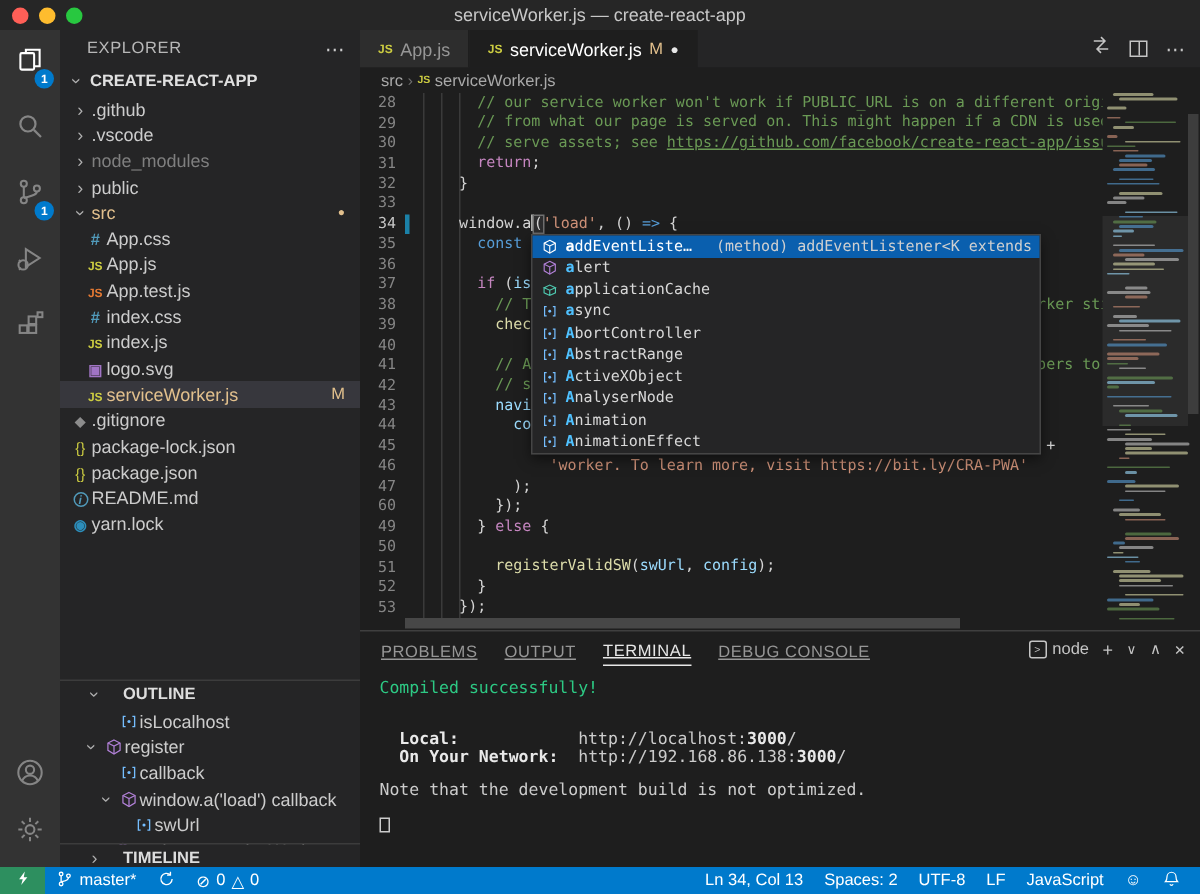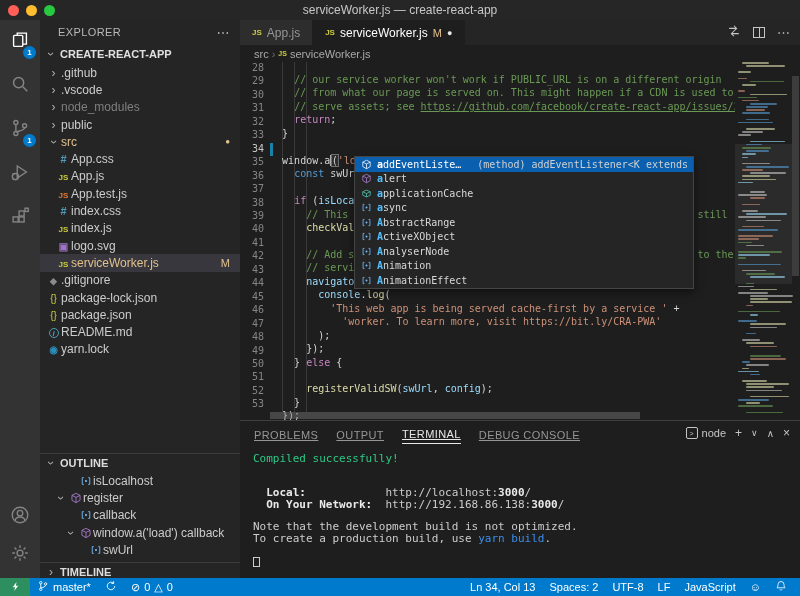--- a/index.html
+++ b/index.html
@@ -23,21 +23,21 @@
   .abitem.active { color:#ffffff; }
   .abitem svg { width:22px; height:22px; }
   .abbadge { position:absolute; right:4px; bottom:5px; min-width:13px; height:13px; border-radius:50%; background:var(--badge-blue); color:#fff; font-size:8px; font-weight:bold; display:grid; place-items:center; }
   .abbottom { position:absolute; left:0; bottom:4px; width:40px; }
   .abbottom .abitem { height:38px; }
 
   
   .sidebar { width:200px; height:558px; background:var(--bg-side); position:relative; flex:none; overflow:hidden; }
   .side-header { height:24px; display:flex; align-items:center; padding:0 10px 0 18px; color:#b8b8b8; font-size:11px; letter-spacing:.4px; }
   .side-header .more { margin-left:auto; color:#cccccc; font-size:13px; cursor:pointer; }
-  .sec-header { height:18px; display:flex; align-items:center; gap:2px; font-size:11px; font-weight:bold; color:#dddddd; padding-left:4px; }
+  .sec-header { height:18px; display:flex; align-items:center; gap:12px; font-size:11px; font-weight:bold; color:#dddddd; padding-left:4px;margin-left:12px; }
   .proj-header { height:20px; display:flex; align-items:center; gap:2px; font-size:11px; font-weight:bold; color:#e0e0e0; padding-left:4px; cursor:pointer; }
   .chev { display:inline-block; width:14px; text-align:center; color:#b0b0b0; font-size:12px; font-weight:normal; transform:none; }
   .chev.expanded { transform:rotate(90deg); }
   .tree { position:absolute; left:0; top:44px; width:200px; }
   .trow { height:17.3px; display:flex; align-items:center; font-size:12px; color:#cccccc; cursor:pointer; position:relative; }
   .trow.selected { background:var(--selection-row); }
   .trow .slot { width:15px; flex:none; text-align:center; }
   .trow .tlabel { white-space:nowrap; }
   .trow.dimmed .tlabel { color:#7f7f7f; }
   .trow.gmod .tlabel { color:var(--git-modified); }
@@ -70,21 +70,21 @@
   .split-box { width:12px; height:11px; border:1px solid #c5c5c5; position:relative; display:inline-block; }
   .split-box::after { content:""; position:absolute; left:5px; top:0; bottom:0; width:1px; background:#c5c5c5; }
   .more-g { font-size:13px; }
   .breadcrumb { position:absolute; left:0; top:25px; width:560px; height:17px; display:flex; align-items:center; gap:3px; font-size:11px; color:#a9a9a9; padding-left:14px; background:var(--bg-editor); }
   .breadcrumb .bsep { color:#6e6e6e; }
   .breadcrumb .fi { font-size:7px; }
 
   
   .code { position:absolute; left:0; top:42px; width:560px; height:358px; overflow:hidden; font-family:"DejaVu Sans Mono", monospace; font-size:10px; }
   .guide { position:absolute; top:0; height:350px; width:1px; background:#3a3a3a; }
-  .crow { height:13.46px; display:flex; align-items:flex-start; position:relative;flex-direction:column; }
+  .crow { height:13.46px; display:flex; align-items:center; position:relative; }
   .ln { width:24px; flex:none; text-align:right; color:#858585; font-size:10px; }
   .ln.lnact { color:#c6c6c6; }
   .gitbar { position:absolute; left:30px; top:0; width:3px; height:13.46px; background:#1b81a8; }
   .ct { margin-left:18px; white-space:pre; line-height:13.46px; }
   .tk-pl{color:var(--tok-plain);} .tk-cm{color:var(--tok-comment);}
   .tk-cl{color:var(--tok-comment); text-decoration:underline;}
   .tk-k1{color:var(--tok-keyword);} .tk-k2{color:var(--tok-keyword2);}
   .tk-st{color:var(--tok-string);} .tk-fn{color:var(--tok-function);} .tk-vr{color:var(--tok-variable);}
   .tk-bm{color:var(--tok-plain); outline:1px solid #707070; background:rgba(90,93,94,.25);}
   .caret { display:inline-block; width:1.5px; height:11px; background:#aeafad; vertical-align:-2px; }
@@ -471,21 +471,21 @@
             </div>
             <div class="crow">
               <span class="ln">46</span>
               <span class="ct"><span class="tk-pl">              </span><span class="tk-st">'worker. To learn more, visit https://bit.ly/CRA-PWA'</span></span>
             </div>
             <div class="crow">
               <span class="ln">47</span>
               <span class="ct"><span class="tk-pl">          );</span></span>
             </div>
             <div class="crow">
-              <span class="ln">48</span>
+              <span class="ln">60</span>
               <span class="ct"><span class="tk-pl">        });</span></span>
             </div>
             <div class="crow">
               <span class="ln">49</span>
               <span class="ct"><span class="tk-pl">      } </span><span class="tk-k1">else</span><span class="tk-pl"> {</span></span>
             </div>
             <div class="crow">
               <span class="ln">50</span>
               <span class="ct"><span class="tk-pl">        </span></span>
             </div>
@@ -532,20 +532,29 @@
               <span class="slabel"><span class="match">a</span>pplicationCache</span>
             </div>
             <div class="srow">
               <span class="sic k-variable">
                 <svg viewBox="0 0 16 16" fill="none" stroke="currentColor" stroke-width="1.2">
                   <path d="M5 3.5H3v9h2M11 3.5h2v9h-2"></path>
                   <circle cx="8" cy="8" r="1.4" fill="currentColor" stroke="none"></circle>
                 </svg>
               </span>
               <span class="slabel"><span class="match">a</span>sync</span>
+            </div>
+            <div class="srow">
+              <span class="sic k-variable">
+                <svg viewBox="0 0 16 16" fill="none" stroke="currentColor" stroke-width="1.2">
+                  <path d="M5 3.5H3v9h2M11 3.5h2v9h-2"></path>
+                  <circle cx="8" cy="8" r="1.4" fill="currentColor" stroke="none"></circle>
+                </svg>
+              </span>
+              <span class="slabel"><span class="match">A</span>bortController</span>
             </div>
             <div class="srow">
               <span class="sic k-variable">
                 <svg viewBox="0 0 16 16" fill="none" stroke="currentColor" stroke-width="1.2">
                   <path d="M5 3.5H3v9h2M11 3.5h2v9h-2"></path>
                   <circle cx="8" cy="8" r="1.4" fill="currentColor" stroke="none"></circle>
                 </svg>
               </span>
               <span class="slabel"><span class="match">A</span>bstractRange</span>
             </div>
@@ -699,21 +708,20 @@
           <span class="pa">×</span>
         </div>
         <div class="term" id="term">
             <div class="tline"><span class="t-ok">Compiled successfully!</span></div>
             <div class="tline">&nbsp;</div>
             <div class="tline">&nbsp;</div>
             <div class="tline"><span class="t-b">  Local:</span><span class="t-pl">            http://localhost:</span><span class="t-b">3000</span><span class="t-pl">/</span></div>
             <div class="tline"><span class="t-b">  On Your Network:</span><span class="t-pl">  http://192.168.86.138:</span><span class="t-b">3000</span><span class="t-pl">/</span></div>
             <div class="tline">&nbsp;</div>
             <div class="tline"><span class="t-pl">Note that the development build is not optimized.</span></div>
-            <div class="tline"><span class="t-pl">To create a production build, use </span><span class="t-link">yarn build</span><span class="t-pl">.</span></div>
             <div class="tline">&nbsp;</div>
             <div class="tline"><span class="tcaret"></span></div>
           </div>
       </div>
     </section>
   </div>
 
   <footer class="statusbar" id="statusbar">
       <div class="sb-remote">
         <span class="svgic "><svg viewBox="0 0 16 16" fill="#ffffff">

